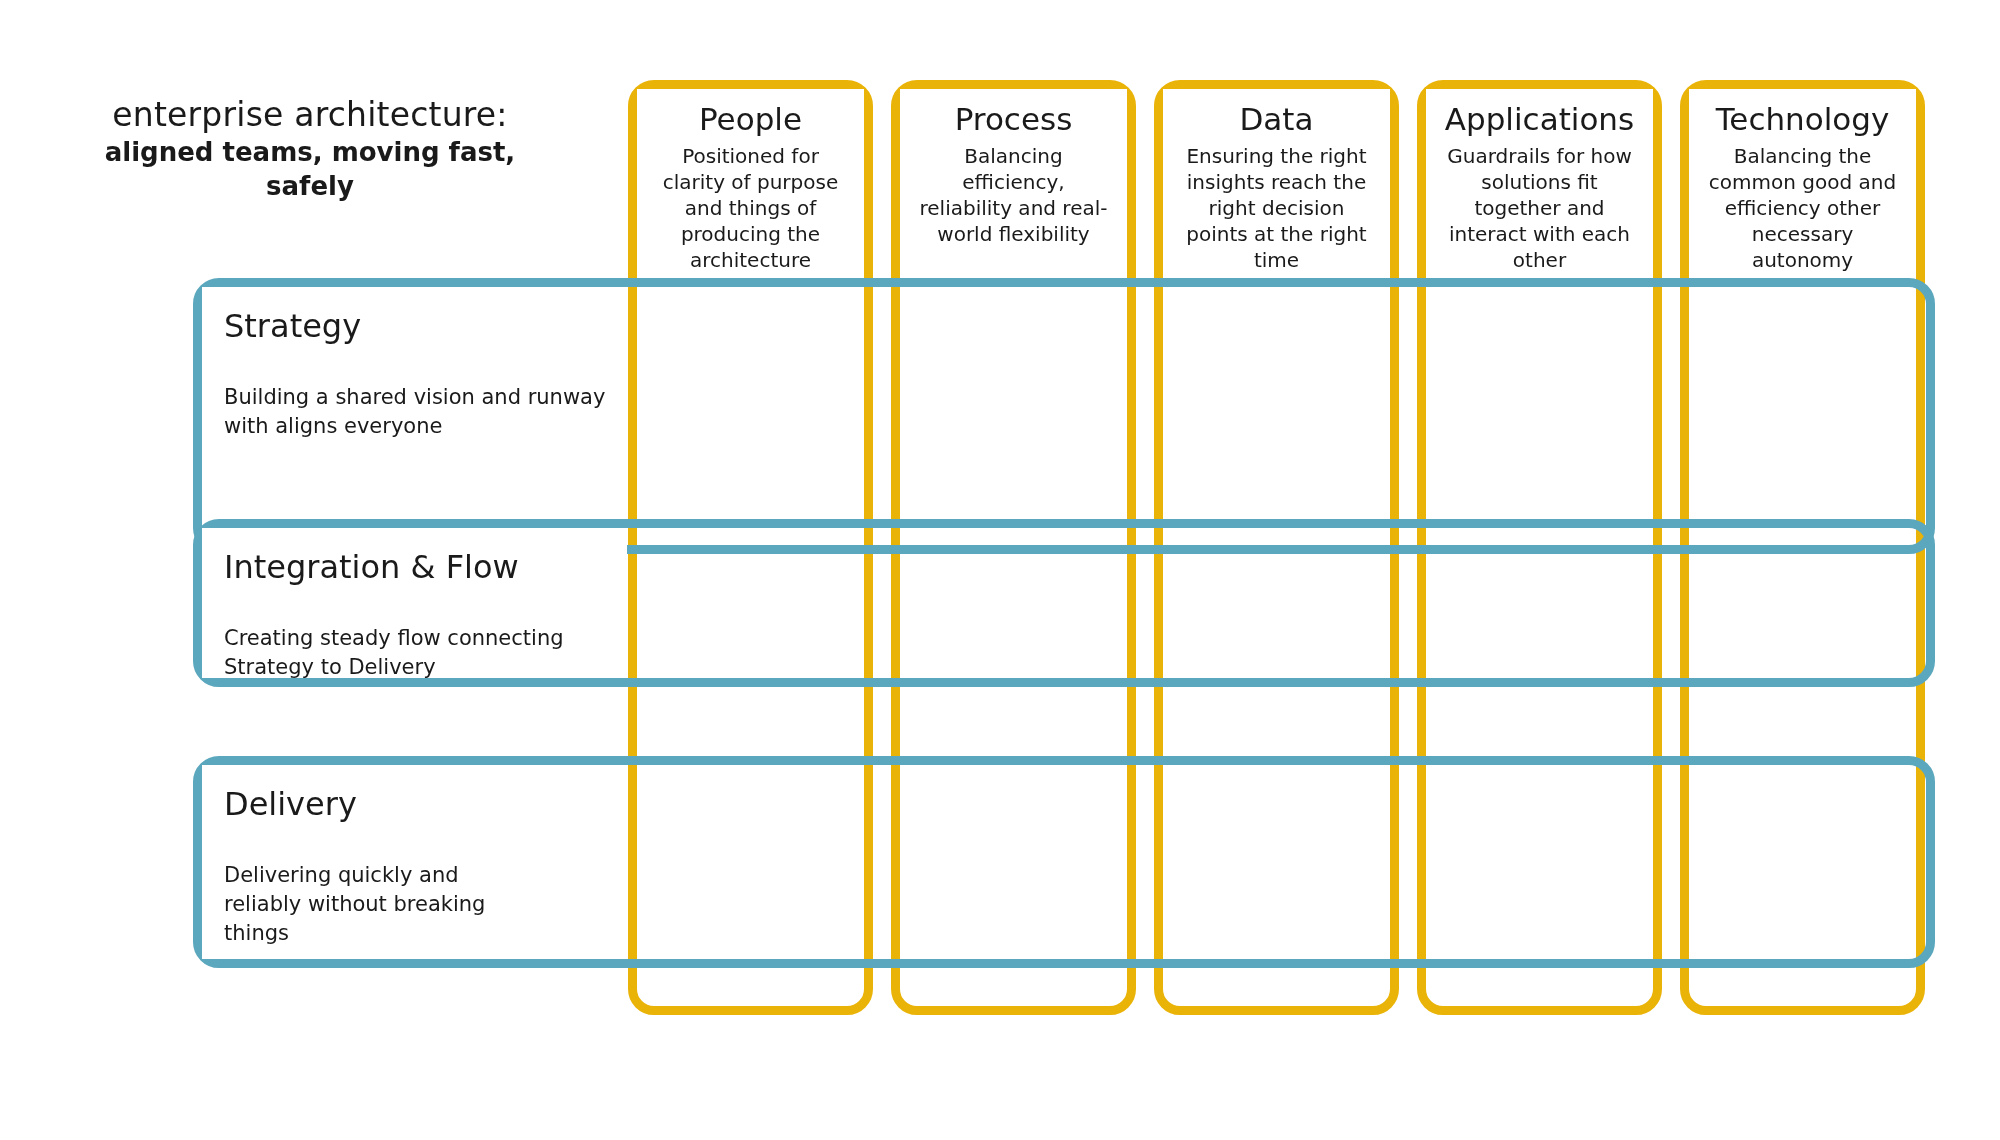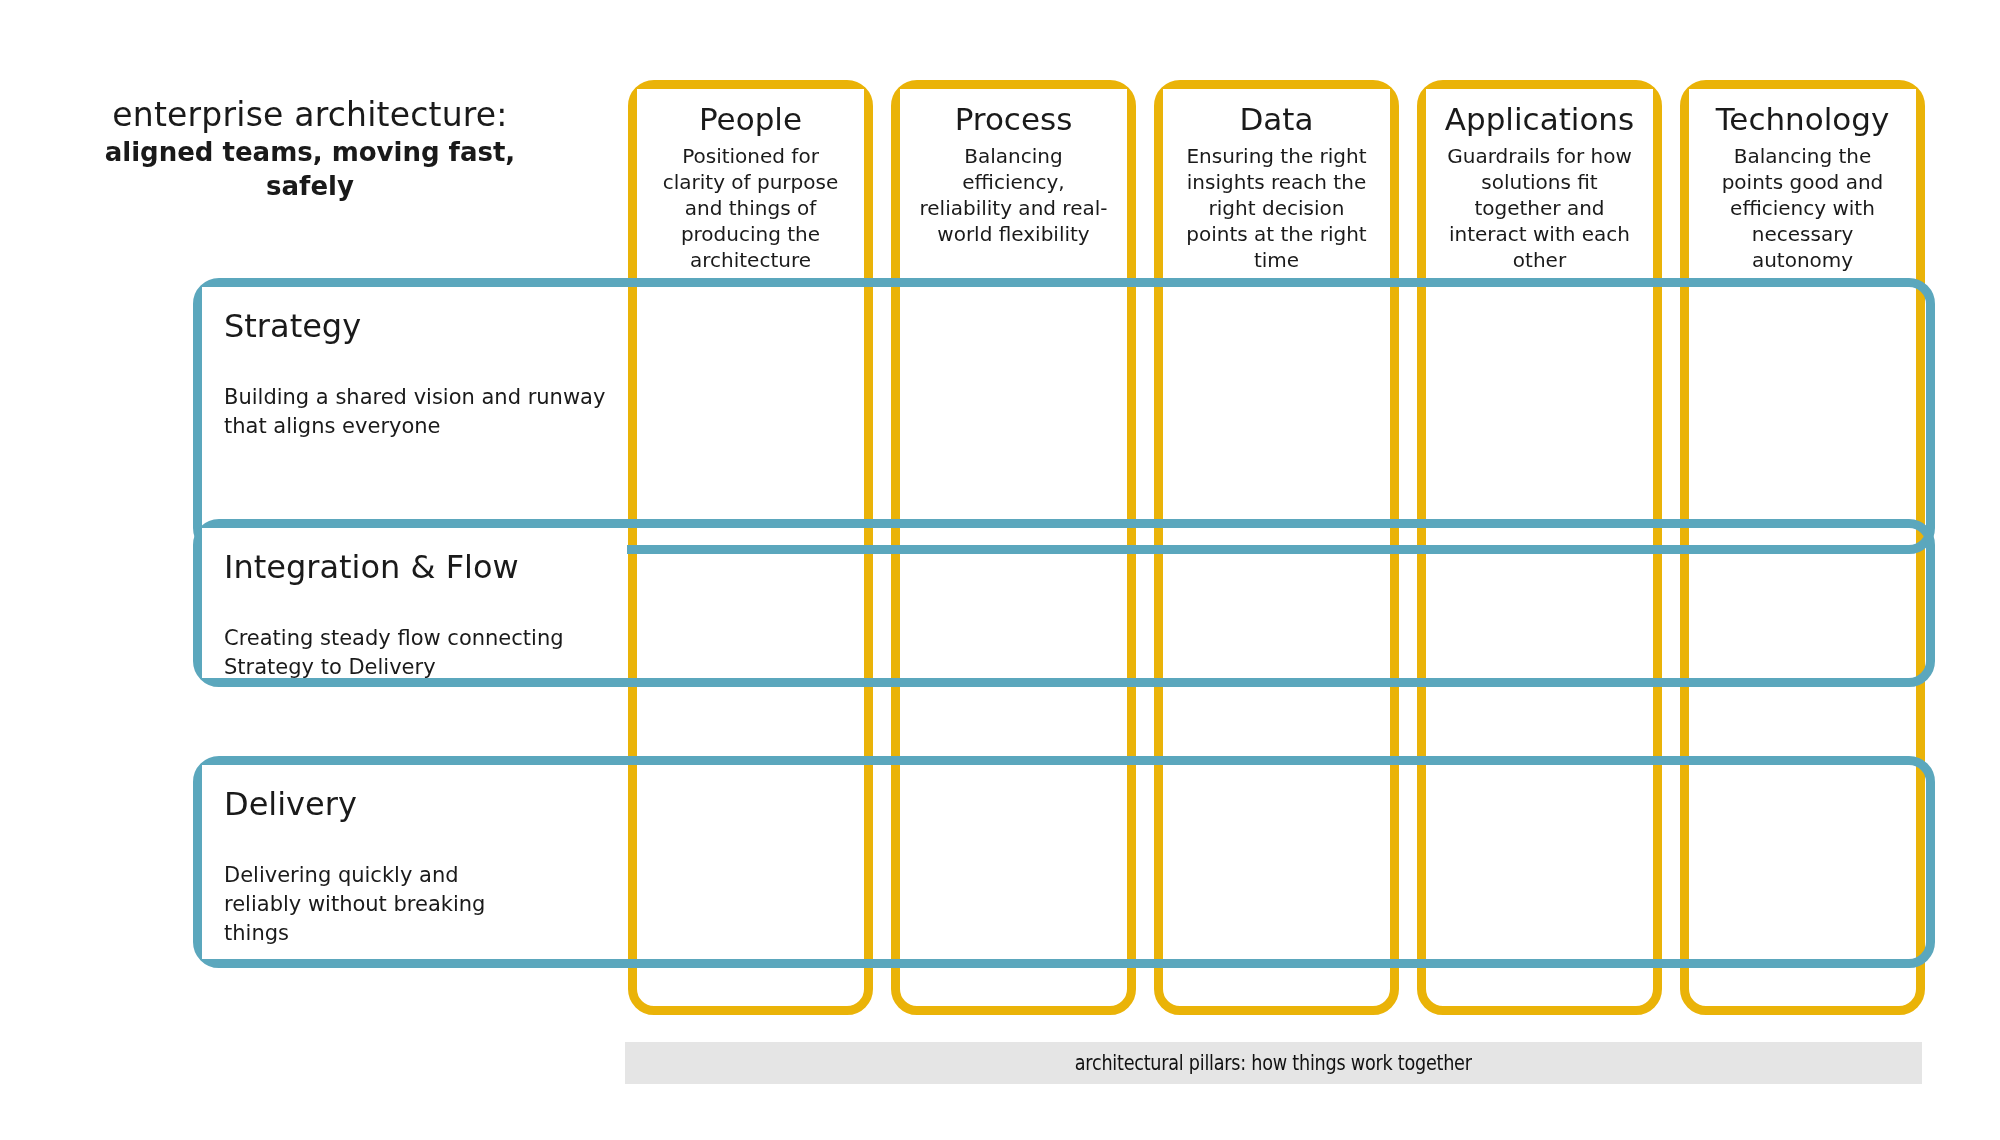--- a/index.html
+++ b/index.html
@@ -110,44 +110,41 @@
   </div>
   <div class="col-box" style="left:1417px;width:245px;">
     <div class="col-head">
       <div class="col-title">Applications</div>
       <div class="col-sub">Guardrails for how solutions fit together and interact with each other</div>
     </div>
   </div>
   <div class="col-box" style="left:1680px;width:245px;">
     <div class="col-head">
       <div class="col-title">Technology</div>
-      <div class="col-sub">Balancing the points good and efficiency with necessary autonomy</div>
+      <div class="col-sub">Balancing the common good and efficiency other necessary autonomy</div>
     </div>
   </div>
 
   <div class="row-box" style="top:278px;height:276px;">
     <div class="row-label-pane" style="width:425px;">
       <div class="row-title">Strategy</div>
-      <div class="row-sub">Building a shared vision and runway that aligns everyone</div>
+      <div class="row-sub">Building a shared vision and runway with aligns everyone</div>
     </div>
   </div>
 
   <div class="row-box" style="top:519px;height:168px;">
     <div class="row-label-pane" style="width:425px;">
       <div class="row-title">Integration &amp; Flow</div>
       <div class="row-sub">Creating steady flow connecting Strategy to Delivery</div>
     </div>
   </div>
 
   <div class="row-box" style="top:756px;height:212px;">
     <div class="row-label-pane" style="width:348px;">
       <div class="row-title">Delivery</div>
       <div class="row-sub">Delivering quickly and reliably without breaking things</div>
     </div>
   </div>
 
   <div class="mask" style="left:0;top:255px;width:193px;height:760px;"></div>
 
-  <div class="footer-band">
-    <span class="footer-text">architectural pillars: how things work together</span>
-  </div>
 
 </div>
 
 </body></html>

